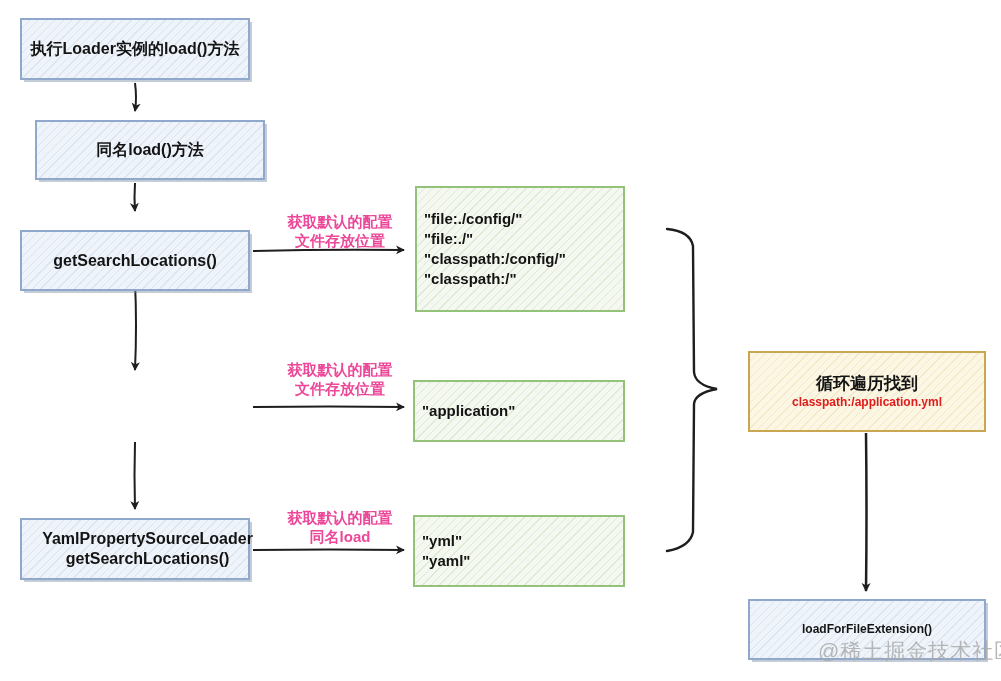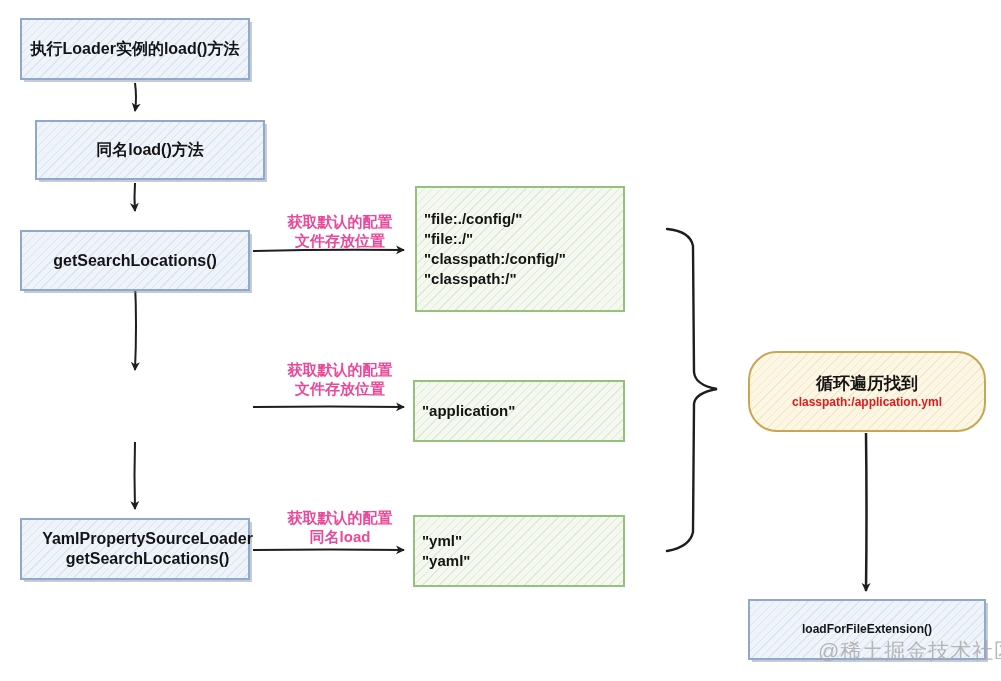--- a/index.html
+++ b/index.html
@@ -127,21 +127,21 @@
 
   <div class="box green" style="left:413px; top:380px; width:212px; height:62px;">
     <span>"application"</span>
   </div>
 
   <div class="box green" style="left:413px; top:515px; width:212px; height:72px;">
     <span>"yml"</span>
     <span>"yaml"</span>
   </div>
 
-  <div class="box yellow" style="left:748px; top:351px; width:238px; height:81px;border-radius:29px;">
+  <div class="box yellow" style="left:748px; top:351px; width:238px; height:81px;">
     <span>循环遍历找到</span>
     <span class="red-line" style="color:#e01b1b;">classpath:/application.yml</span>
   </div>
 
   <div class="box blue" style="left:748px; top:599px; width:238px; height:61px; font-size:12px;">
     <span>loadForFileExtension()</span>
   </div>
 
   <div class="watermark">@稀土掘金技术社区</div>
 

